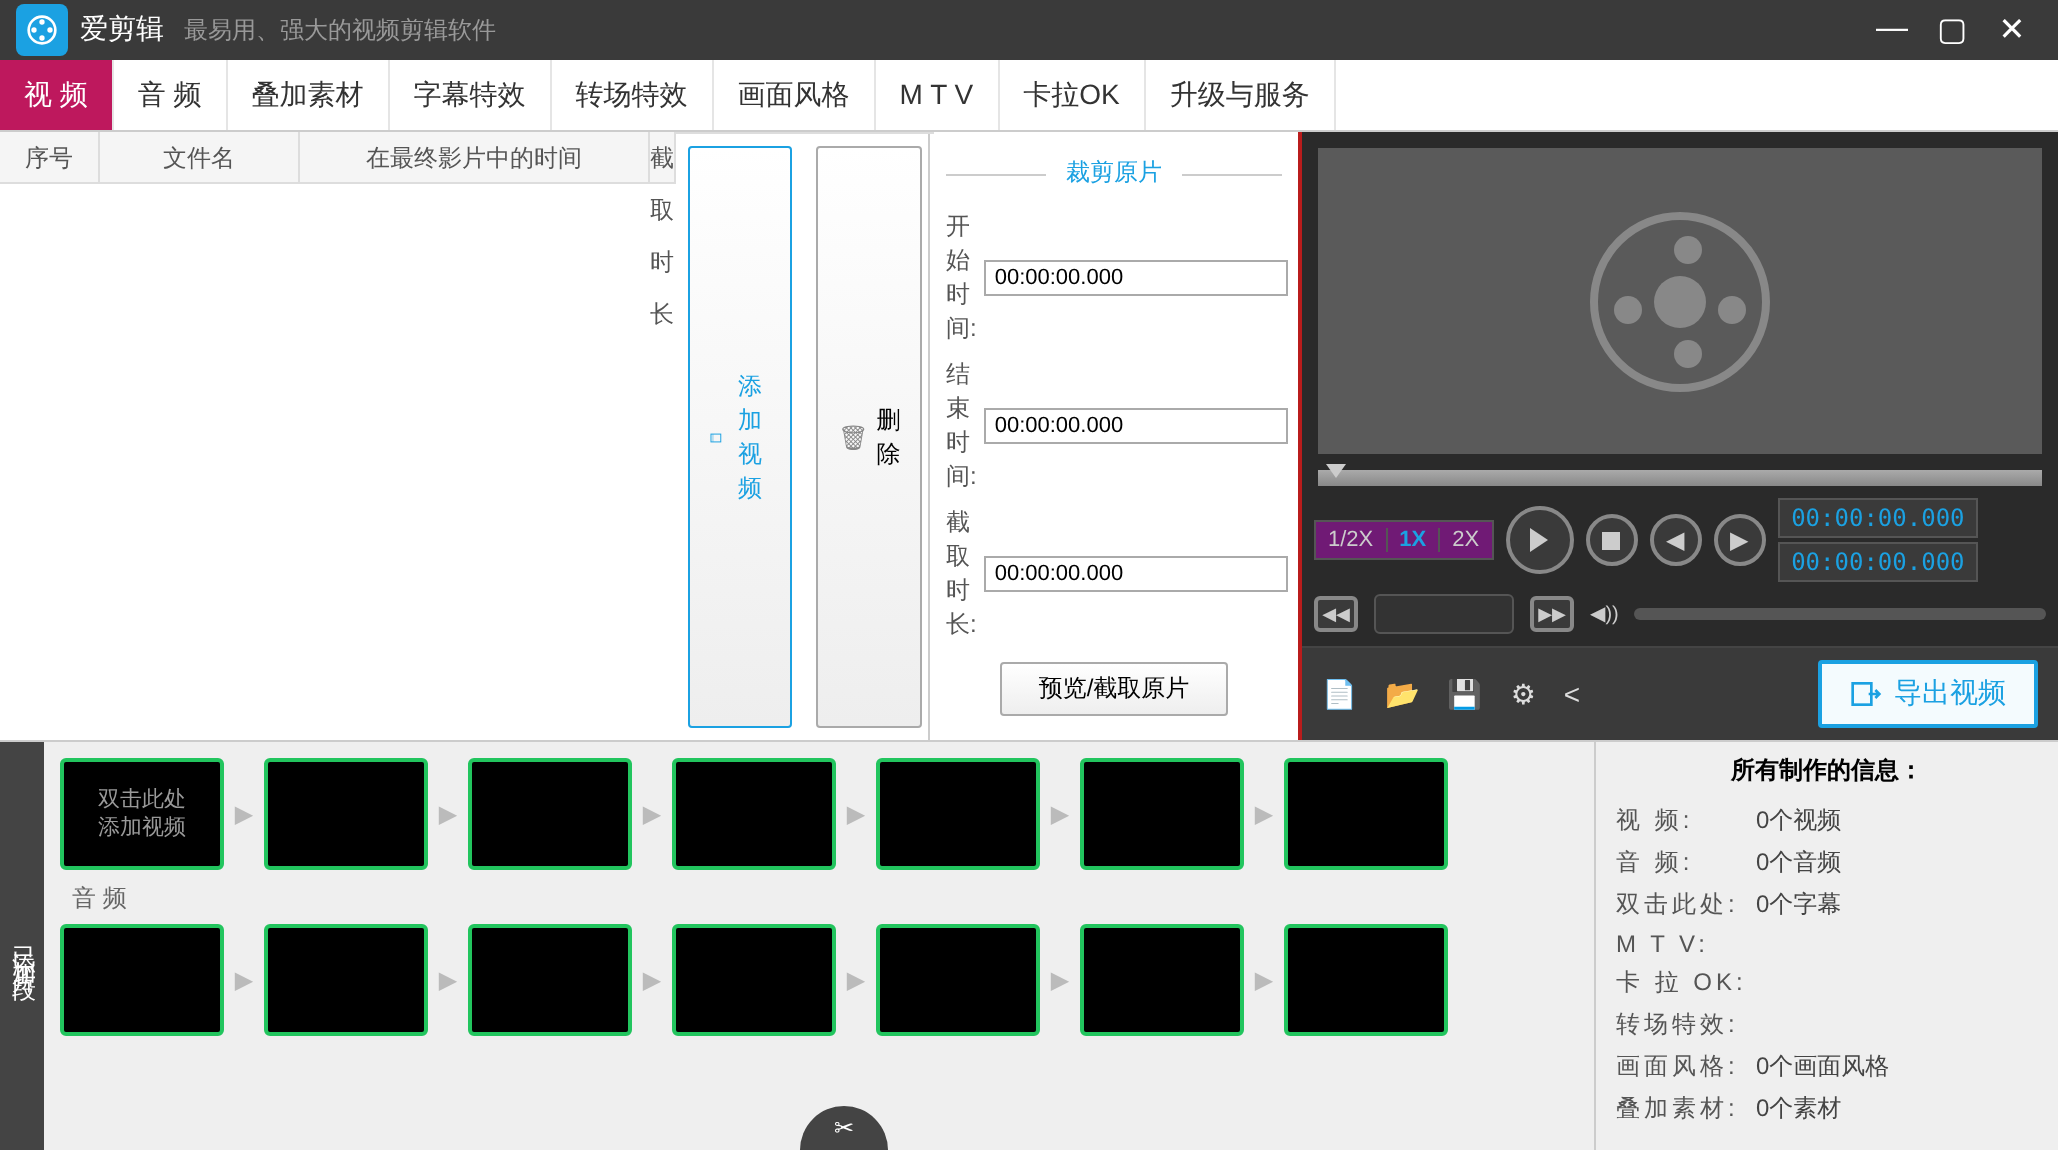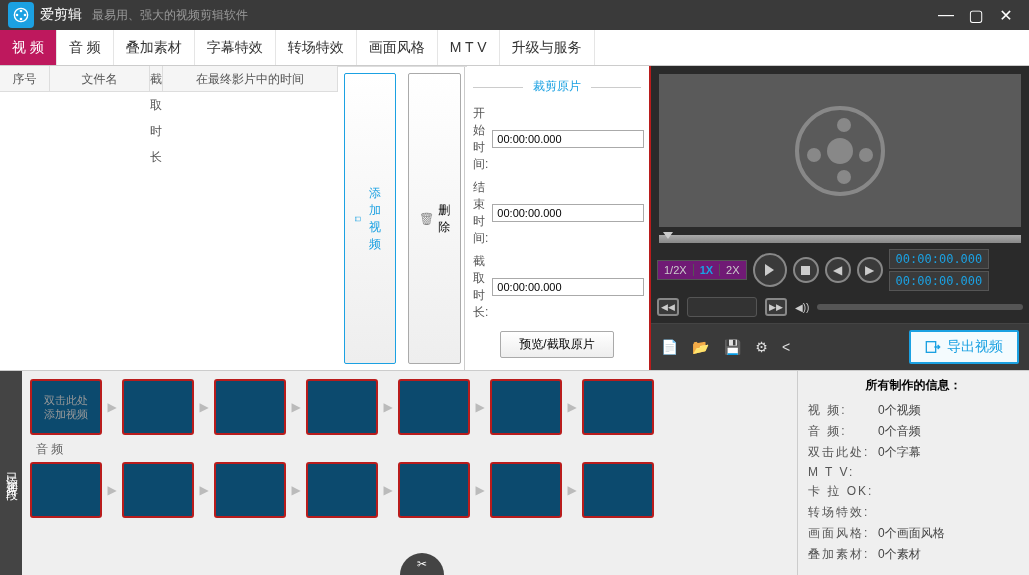--- a/index.html
+++ b/index.html
@@ -55,21 +55,21 @@
 .jogrow { display: flex; gap: 8px; padding: 0 6px 6px; align-items: center; }
 .jog { width: 70px; height: 20px; background: #333; border: 1px solid #555; border-radius: 3px; }
 .volbar { flex: 1; height: 6px; background: #555; border-radius: 3px; }
 .iconbar { display: flex; gap: 14px; padding: 6px 10px; border-top: 1px solid #444; align-items: center; background:#3a3a3a; }
 .ibtn { color: #ddd; cursor: pointer; font-size: 14px; }
 .exportbtn { border: 2px solid #1ba1e2; color: #1ba1e2; background: #f4fbfe; padding: 6px 14px; font-size: 14px; display: flex; align-items: center; gap: 6px; border-radius: 2px; cursor: pointer; margin-left: auto; }
 .bottom { display: flex; height: 205px; border-top: 1px solid #ccc; }
 .vtab { width: 22px; background: #444; color: #fff; writing-mode: vertical-rl; text-align: center; padding: 8px 2px; font-size: 12px; letter-spacing: 4px; }
 .timeline { flex: 1; background: #efefef; padding: 8px; overflow: hidden; }
 .cliprow { display: flex; align-items: center; margin-bottom: 6px; }
-.clip { width: 72px; height: 56px; background: #0c4a6e; border: 2px solid #b91c1c; border-radius: 3px; display: flex; align-items: center; justify-content: center; color: #999; font-size: 11px; text-align: center; line-height: 1.3; }
+.clip { width: 82px; height: 56px; background: #000000; border: 2px solid #22c55e; border-radius: 3px; display: flex; align-items: center; justify-content: center; color: #999; font-size: 11px; text-align: center; line-height: 1.3; }
 .arrow { width: 20px; text-align: center; color: #bbb; font-size: 12px; }
 .audiolabel { color: #666; margin: 4px 0 4px 6px; }
 .scissors { position: absolute; left: 400px; bottom: 0; width: 44px; height: 22px; background: #444; border-radius: 22px 22px 0 0; display: flex; align-items: center; justify-content: center; color: #fff; }
 .infopanel { width: 232px; background: #efefef; border-left: 1px solid #ccc; padding: 6px 10px; font-size: 12px; }
 .infopanel h4 { text-align: center; font-weight: bold; margin-bottom: 8px; font-size: 12px; }
 .infopanel .line { display: flex; margin: 4px 0; color: #333; }
 .infopanel .line .k { width: 70px; color: #555; letter-spacing: 2px; }
 .infopanel .line .v { color: #444; }
 .trash { color:#888; }
 .play-tri { width:0;height:0;border-left:9px solid #ccc;border-top:6px solid transparent;border-bottom:6px solid transparent; }
@@ -101,31 +101,32 @@
 </div>
 
 <div class="tabs">
   <div class="tab active">视 频</div>
   <div class="tab">音 频</div>
   <div class="tab">叠加素材</div>
   <div class="tab">字幕特效</div>
   <div class="tab">转场特效</div>
   <div class="tab">画面风格</div>
   <div class="tab">M T V</div>
+  <div class="tab">卡拉OK</div>
   <div class="tab">升级与服务</div>
   <div class="spacer" style="flex:1"></div>
 </div>
 
 <div class="mainrow">
   <div class="leftpanel">
     <div class="table-header">
       <div class="th" style="width:50px">序号</div>
       <div class="th" style="width:100px">文件名</div>
+      <div class="th" style="width:175px">在最终影片中的时间</div>
       <div class="th" style="flex:1">截取时长</div>
-      <div class="th" style="width:175px">在最终影片中的时间</div>
     </div>
     <div class="table-body">
       <div class="row"></div>
         <div class="row odd"></div>
         <div class="row"></div>
         <div class="row odd"></div>
         <div class="row"></div>
         <div class="row odd"></div>
         <div class="row"></div>
         <div class="row odd"></div>

